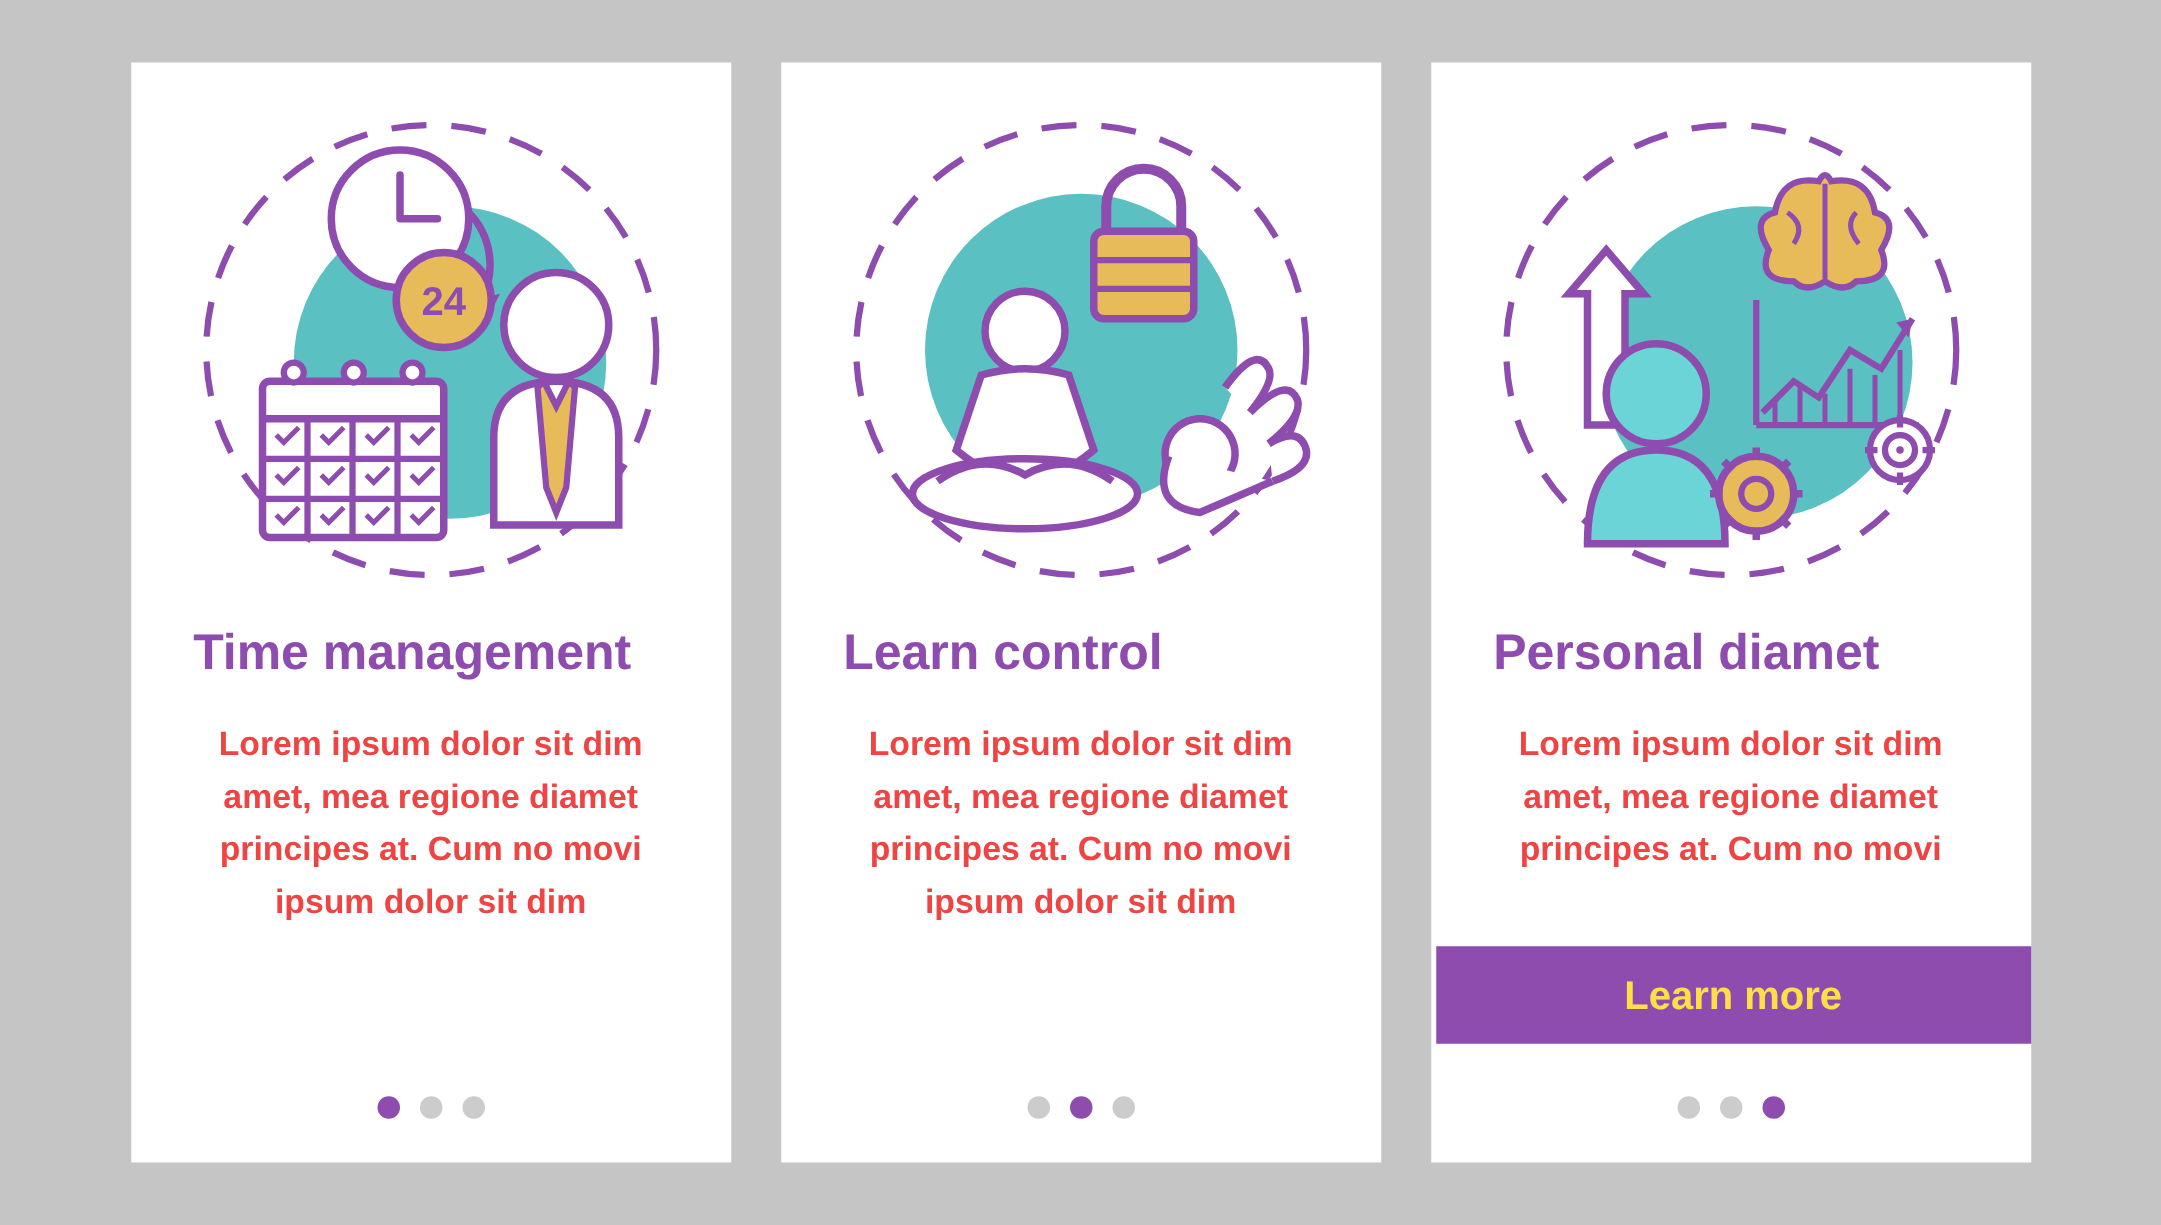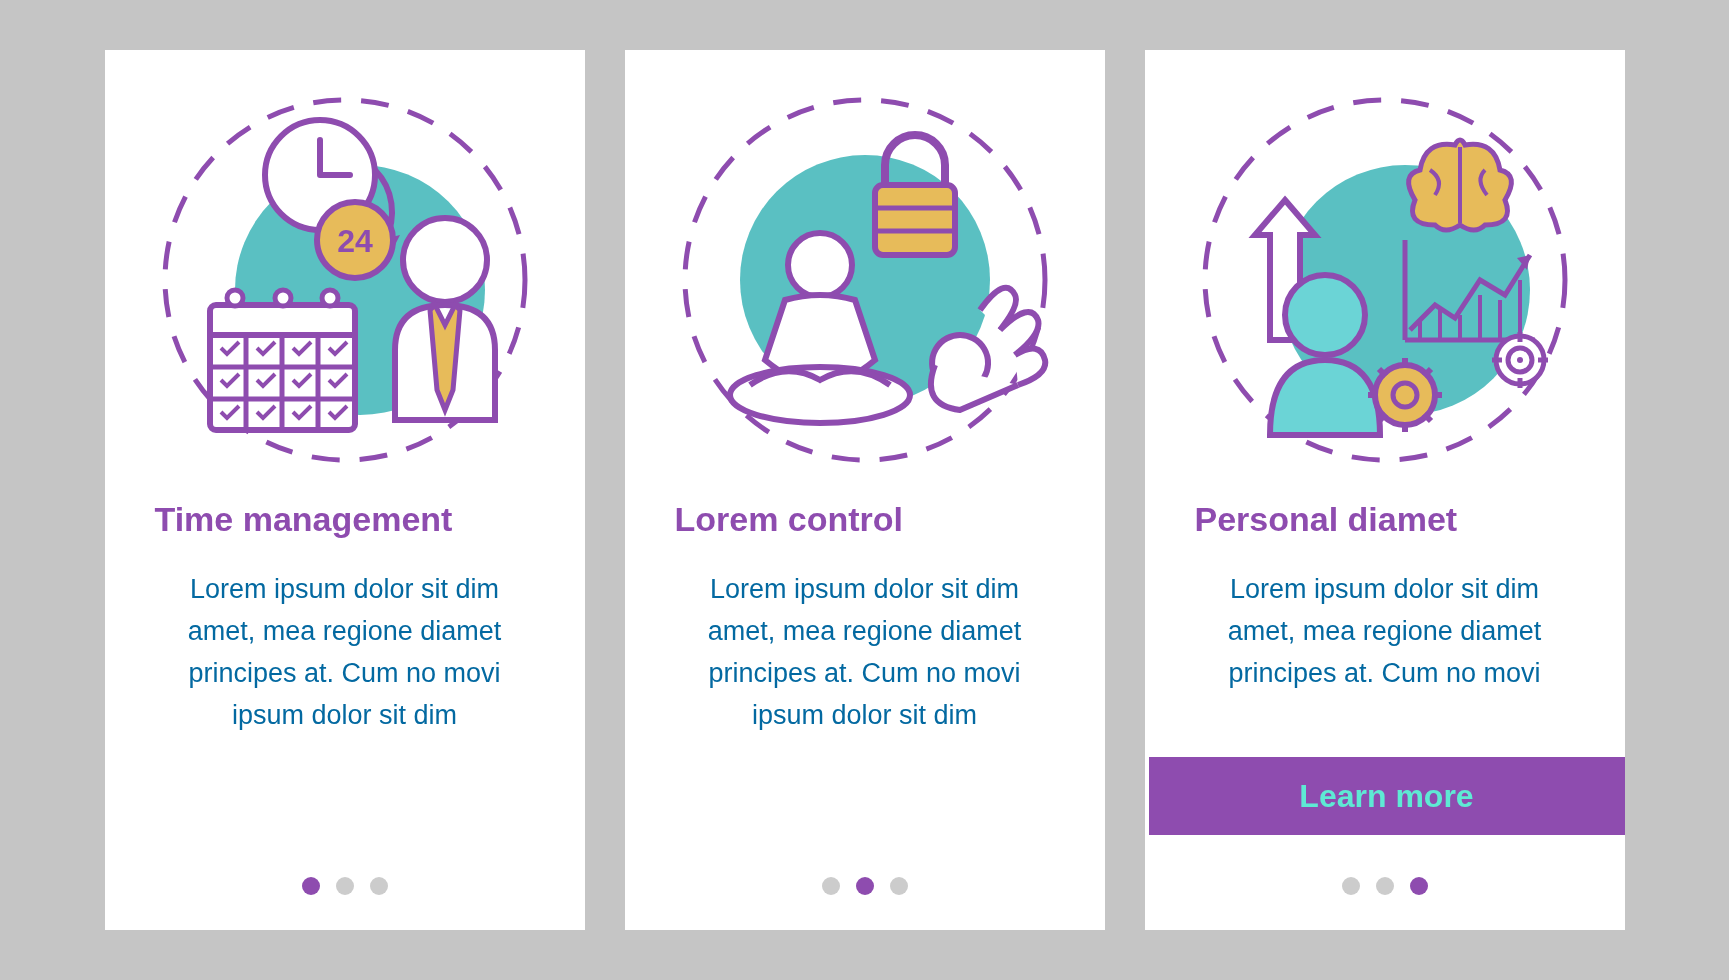--- a/index.html
+++ b/index.html
@@ -28,31 +28,32 @@
     height: 380px;
     position: relative;
     margin-bottom: 30px;
     flex-shrink: 0;
   }
   .dash-ring {
     position: absolute;
     inset: 0;
   }
   .title {
-    font-size: 34px;
+    font-size: 40px;
     font-weight: 700;
     color: #8e4caf;
     text-align: center;
     margin-bottom: 30px;
   }
   .body {
     font-size: 27px;
     line-height: 1.55;
-    color: #0369a1;
+    color: #ef4444;
     text-align: center;
+    font-weight: bold;
   }
   .dots {
     position: absolute;
     bottom: 35px;
     left: 0; right: 0;
     display: flex;
     justify-content: center;
     gap: 16px;
   }
   .dot {
@@ -60,21 +61,21 @@
     border-radius: 50%;
     background: #cccccc;
   }
   .dot.active { background: #8e4caf; }
   .cta {
     position: absolute;
     left: 4px; right: 0;
     bottom: 95px;
     height: 78px;
     background: #8e4caf;
-    color: #5eead4;
+    color: #fde047;
     font-size: 32px;
     font-weight: 700;
     border: none;
     display: flex;
     align-items: center;
     justify-content: center;
     cursor: pointer;
   }
   .card3 .body { margin-bottom: 120px; }
 </style>
@@ -153,21 +154,21 @@
 
       <g transform="translate(245 195)">
         <path d="M40 50 a28 28 0 1 0 0.1 0 Z" fill="#ffffff" stroke="#8e4caf" stroke-width="6"></path>
         <path d="M60 25 Q85 -10 95 10 Q100 20 80 45" fill="#ffffff" stroke="#8e4caf" stroke-width="6"></path>
         <path d="M80 45 Q110 15 118 35 Q122 48 95 70" fill="#ffffff" stroke="#8e4caf" stroke-width="6"></path>
         <path d="M95 70 Q120 55 125 75 Q128 90 98 100" fill="#ffffff" stroke="#8e4caf" stroke-width="6"></path>
         <path d="M15 80 Q0 120 40 125 L98 100" fill="#ffffff" stroke="#8e4caf" stroke-width="6"></path>
       </g>
     </svg>
   </div>
-  <h2 class="title">Lorem control</h2>
+  <h2 class="title">Learn control</h2>
   <p class="body">Lorem ipsum dolor sit dim amet, mea regione diamet principes at. Cum no movi ipsum dolor sit dim</p>
   <div class="dots">
     <span class="dot"></span>
     <span class="dot active"></span>
     <span class="dot"></span>
   </div>
 </div>
 
 <div class="card card3">
   <div class="illus">

